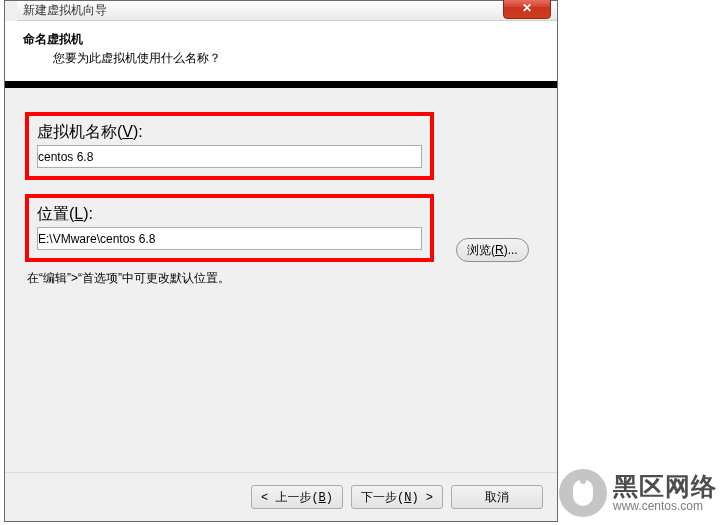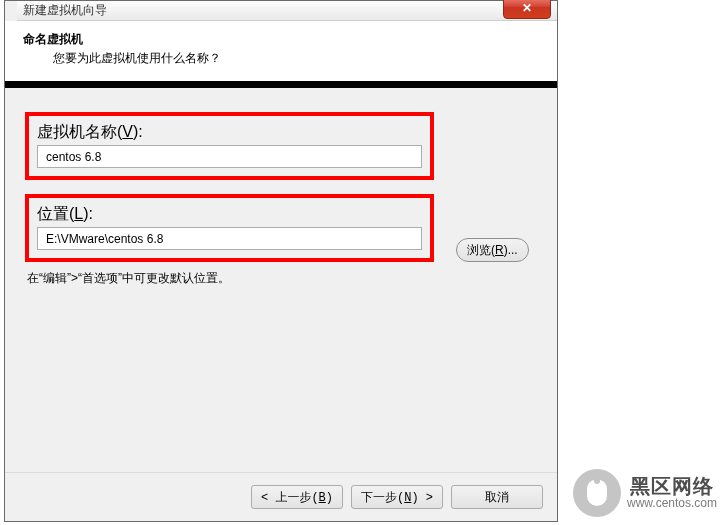--- a/index.html
+++ b/index.html
@@ -80,21 +80,21 @@
     font-size: 16px;
     color: #000;
     margin-bottom: 2px;
   }
   .field-label .accel { text-decoration: underline; }
   .text-input {
     width: 100%;
     height: 23px;
     border: 1px solid #abadb3;
     background: #fff;
-    padding: 2px 8px;
+    padding: 2px 0;
     font-size: 12px;
     font-family: inherit;
   }
   .loc-row {
     display: flex;
     align-items: flex-end;
     gap: 22px;
   }
   .loc-row .highlight-box {
     flex: 0 0 auto;
@@ -165,21 +165,21 @@
   }
   .wm-logo::after{
     content:"";
     position:absolute;
     top:9px;
     width:6px;height:6px;
     background:#bfbfbf;
     border-radius:50%;
   }
   .wm-text { line-height:1.1; }
-  .wm-text .cn { font-size:20px; font-weight:bold; color:#3a3a3a; letter-spacing:1px;text-align:center;}
+  .wm-text .cn { font-size:25px; font-weight:bold; color:#3a3a3a; letter-spacing:1px;}
   .wm-text .url { font-size:12px; color:#6e6e6e; }
 </style>
 </head>
 <body>
 
 <div class="window">
 
   <div class="titlebar">
     <span>新建虚拟机向导</span>
     <div class="close-btn">

